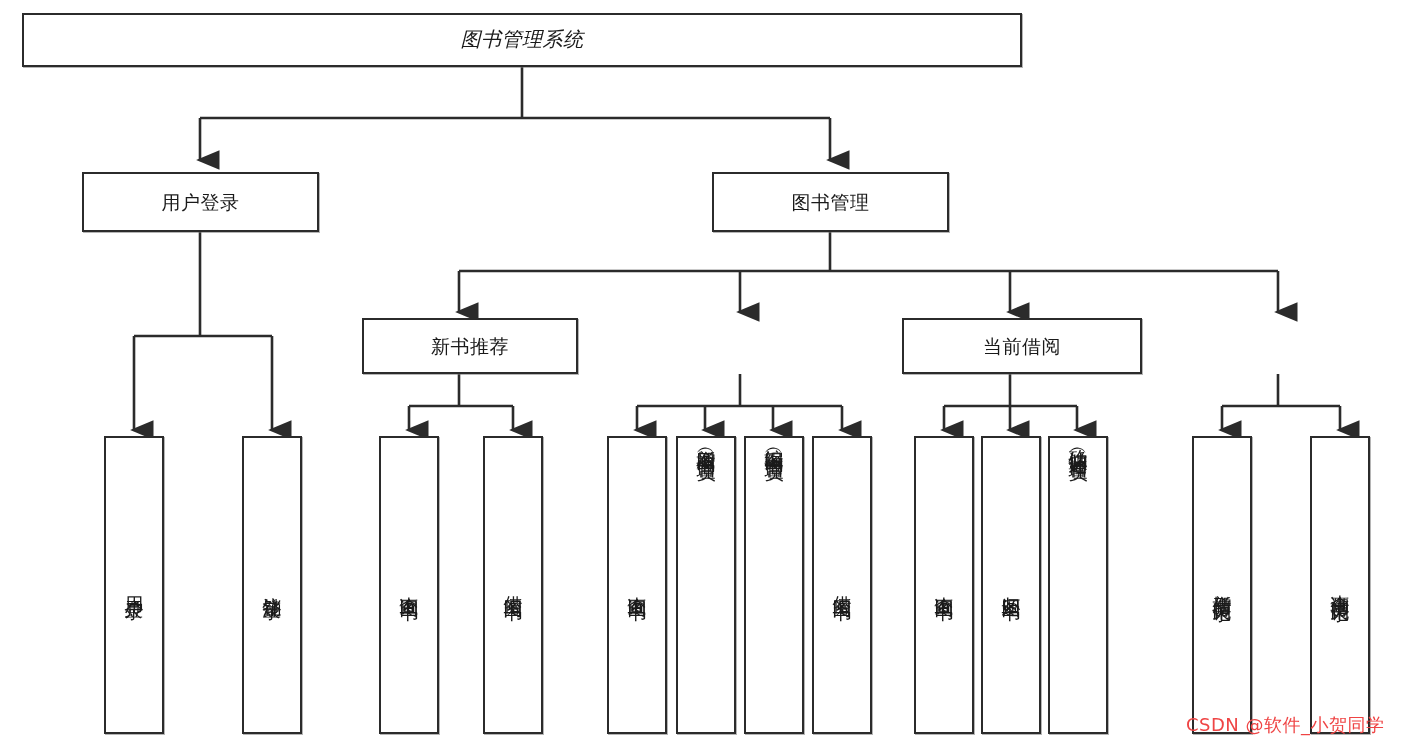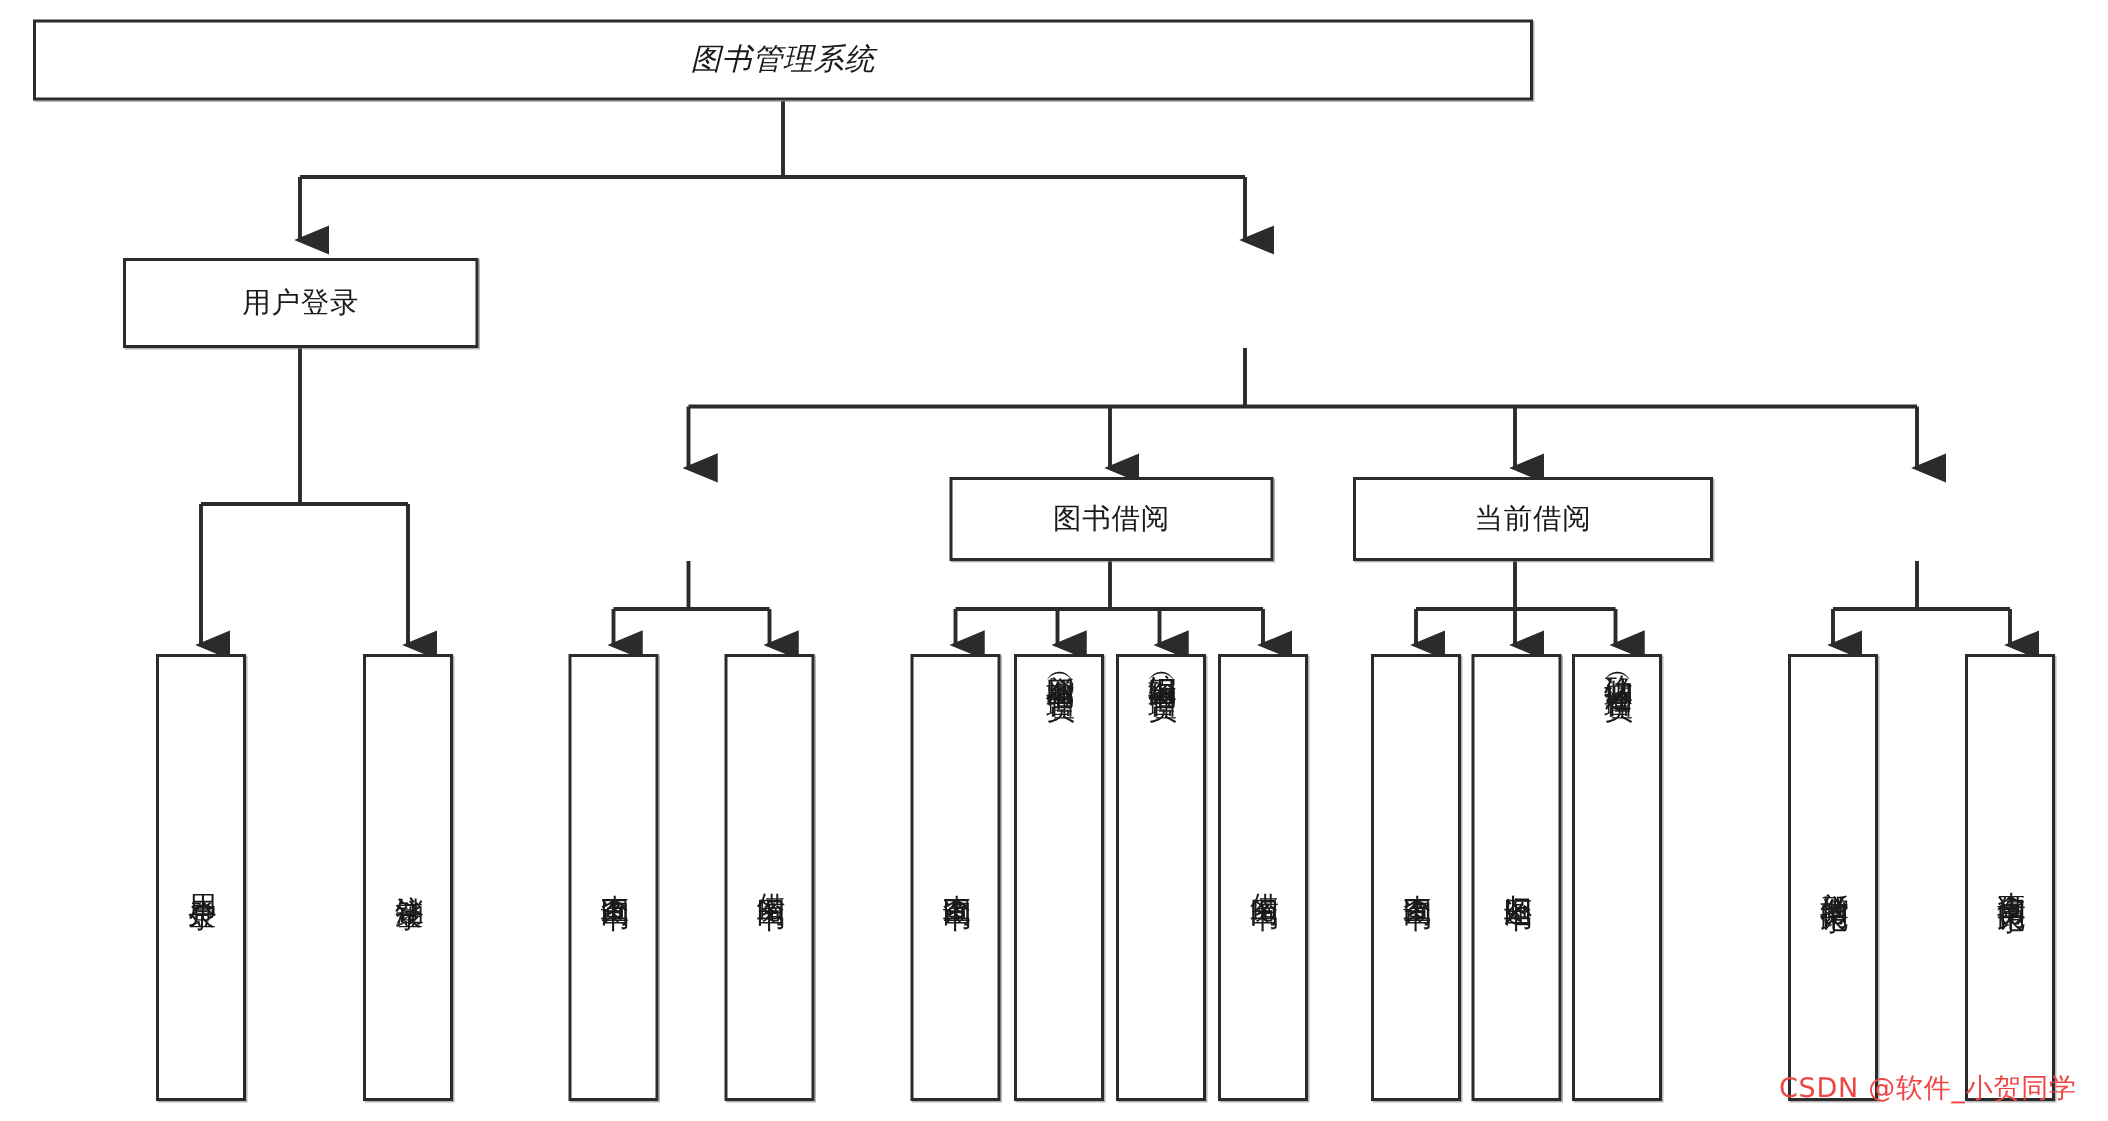--- a/index.html
+++ b/index.html
@@ -135,23 +135,26 @@
     </g>
   </svg>
 
   <div class="node root" style="left:22px; top:13px; width:1000px; height:54px;">
     <span class="node-label">图书管理系统</span>
   </div>
 
   <div class="node level2" style="left:82px; top:172px; width:237px; height:60px;">
     <span class="node-label">用户登录</span>
   </div>
-
-  <div class="node level3" style="left:633px; top:318px; width:216px; height:56px;">
-    <span class="node-label">图书借阅</span>
+  <div class="node level2" style="left:712px; top:172px; width:237px; height:60px;">
+    <span class="node-label">图书管理</span>
+  </div>
+
+  <div class="node level3" style="left:362px; top:318px; width:216px; height:56px;">
+    <span class="node-label">新书推荐</span>
   </div>
   <div class="node level3" style="left:902px; top:318px; width:240px; height:56px;">
     <span class="node-label">当前借阅</span>
   </div>
 
   <div class="node leaf" style="left:104px; top:436px; width:60px; height:298px;">
     <span class="node-label">用户登录</span>
   </div>
   <div class="node leaf" style="left:242px; top:436px; width:60px; height:298px;">
     <span class="node-label">注销登录</span>

